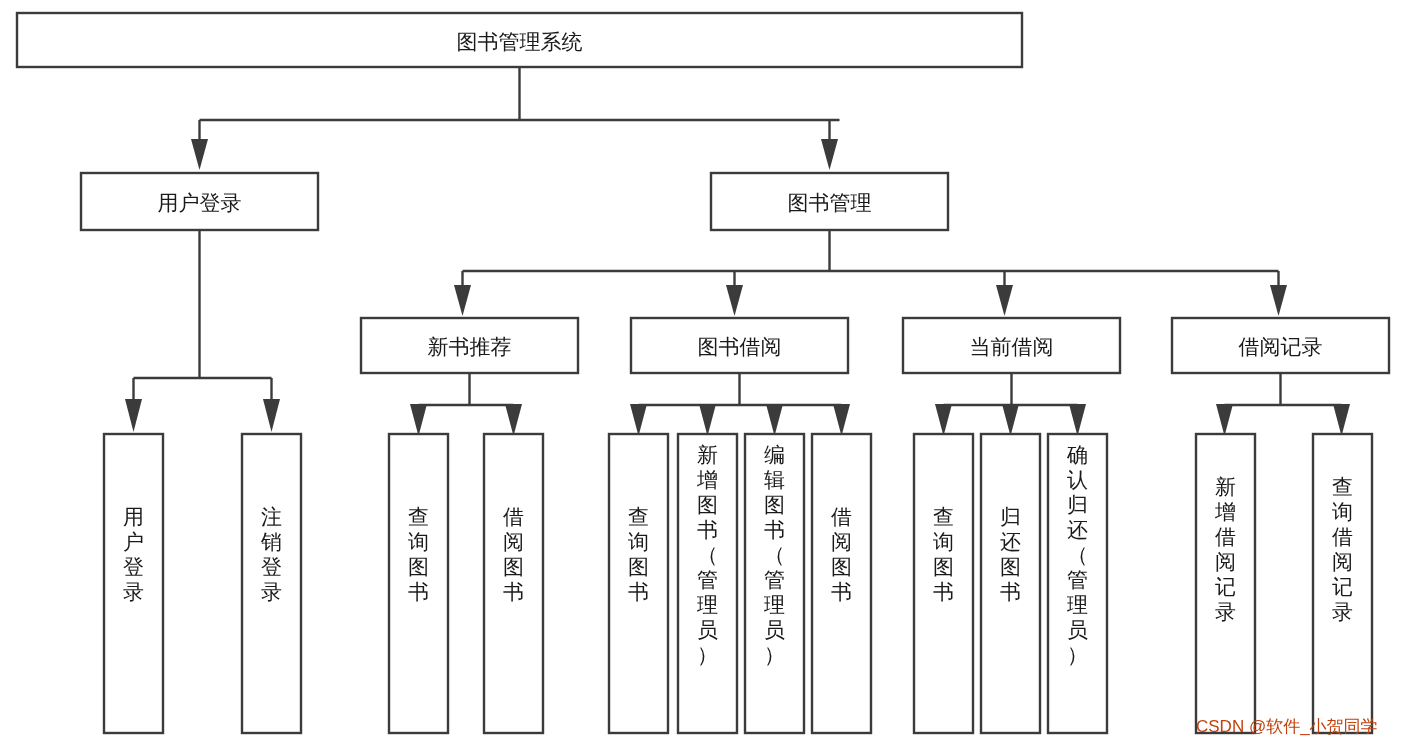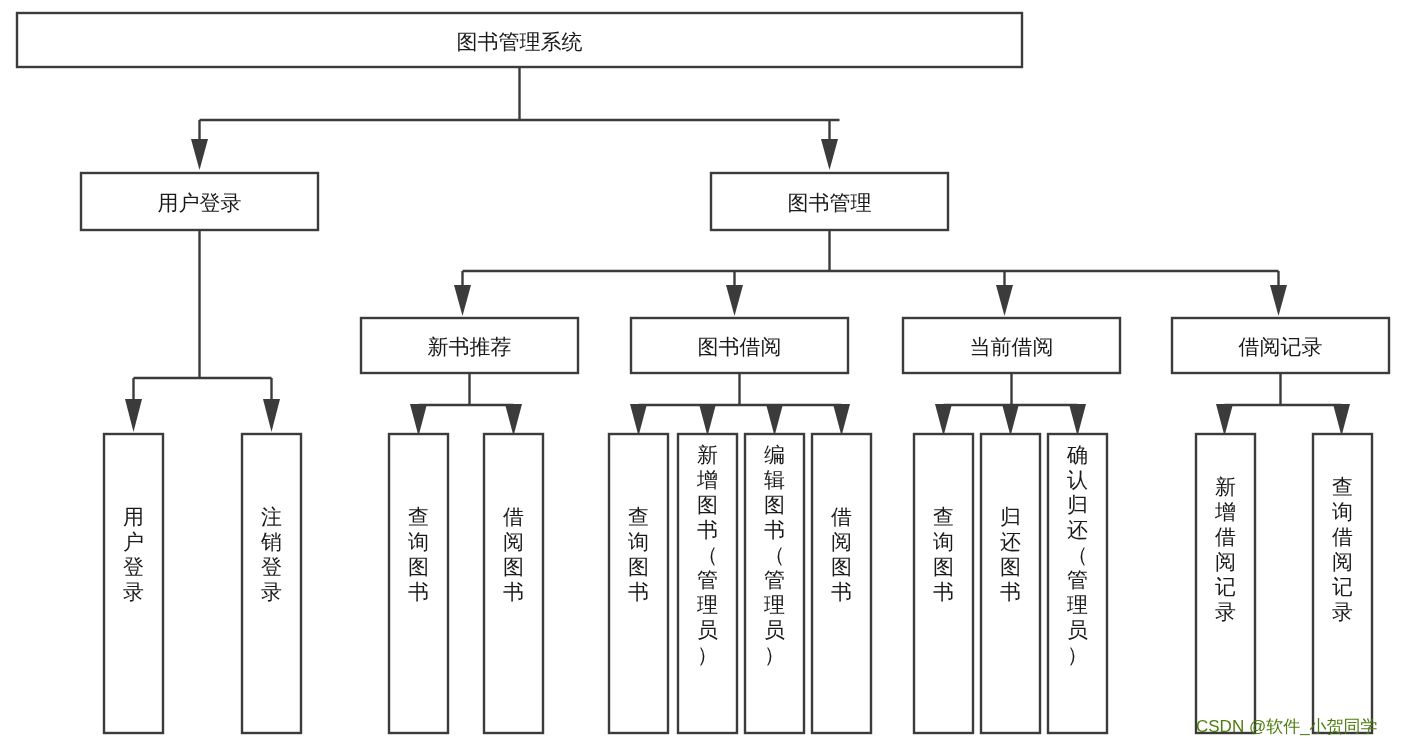--- a/index.html
+++ b/index.html
@@ -53,21 +53,21 @@
     font-family: "Liberation Sans", "DejaVu Sans", sans-serif;
     fill: #1a1a1a;
     font-size: 21px;
     text-anchor: middle;
     white-space: pre;
   }
   .watermark {
     position: absolute;
     font-family: "Liberation Sans", "DejaVu Sans", sans-serif;
     font-size: 17px;
-    color: #4d7c0f;
+    color: #c2410c;
     left: 1196px;
     top: 715px;
     white-space: nowrap;
     pointer-events: none;
   }
 </style>
 </head>
 <body>
 
 <div id="diagram-root">

